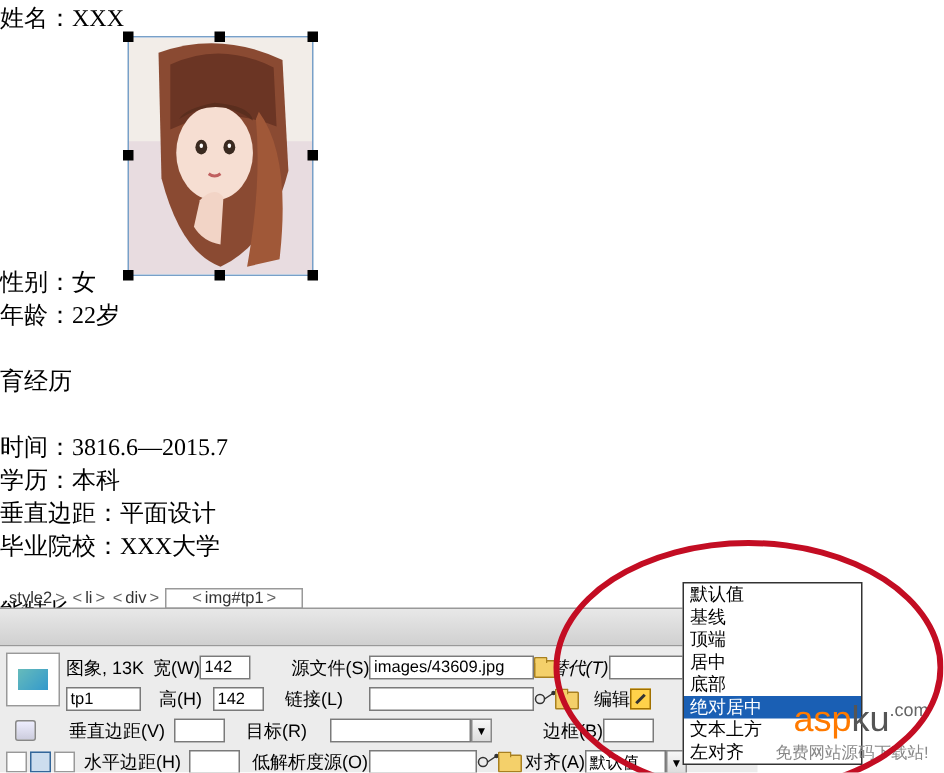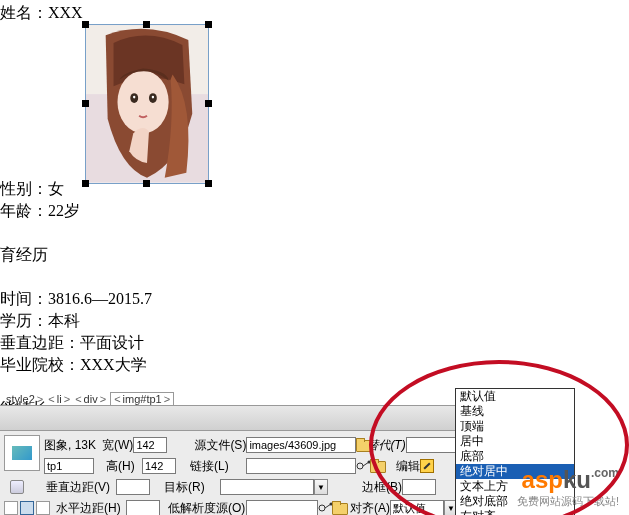--- a/index.html
+++ b/index.html
@@ -40,21 +40,21 @@
 .pointer-icon svg { width: 100%; height: 100%; }
 
 .dropdown-btn { width: 14px; height: 16px; border: 1px solid #888; background: linear-gradient(#f8f8f8,#ddd); display: inline-flex; align-items: center; justify-content: center; font-size: 8px; }
 .dropdown-menu { position: absolute; right: 54px; top: 388px; width: 120px; background: #fff; border: 1px solid #333; font-size: 12px; font-family: "SimSun"; z-index: 10; }
 .dropdown-menu .opt { padding: 0 4px; line-height: 15px; cursor: default; }
 .dropdown-menu .opt.sel { background: #1a5fb4; color: #fff; }
 
 .red-circle { position: absolute; right: 0; top: 360px; width: 260px; height: 170px; border: 4px solid #c30d23; border-radius: 50%; pointer-events: none; z-index: 20; }
 
 .watermark { position: absolute; right: 10px; bottom: 6px; font-family: Arial, sans-serif; z-index: 15; text-align: right; }
-.wm-main { font-size: 24px; font-weight: bold; }
+.wm-main { font-size: 24px; font-weight: normal; }
 .wm-a { color: #ff7a00; }
 .wm-b { color: #555; }
 .wm-c { font-size: 12px; color: #666; vertical-align: top; }
 .wm-sub { font-size: 11px; color: #888; }
 
 .align-icons { display: inline-flex; gap: 2px; }
 .ai { width: 14px; height: 14px; border: 1px solid #999; background: #fff; }
 .ai.on { background: #cde; border-color: #369; }
 
 .map-icon { display:inline-block; width:14px; height:14px; border:1px solid #888; background:linear-gradient(#eef,#ccd); vertical-align:middle; border-radius:2px; }
@@ -111,34 +111,33 @@
     <div class="handle h-bl"></div>
     <div class="handle h-bm"></div>
     <div class="handle h-br"></div>
   </div>
 </div>
 
 <div class="tag-selector">
   <span class="tag-sep">.</span><span>style2</span><span class="tag-sep">&gt;</span>
   <span class="tag-sep">&lt;</span><span>li</span><span class="tag-sep">&gt;</span>
   <span class="tag-sep">&lt;</span><span>div</span><span class="tag-sep">&gt;</span>
-  <span style="background:#fff;border:1px solid #999;padding:0 2px;">
+  <span style="background:#fff;border:1px solid #999;padding:0 16px;">
     <span class="tag-sep">&lt;</span><span>img#tp1</span><span class="tag-sep">&gt;</span>
   </span>
 </div>
 
 <div class="dropdown-menu" id="align-menu">
     <div class="opt">默认值</div>
     <div class="opt">基线</div>
     <div class="opt">顶端</div>
     <div class="opt">居中</div>
     <div class="opt">底部</div>
     <div class="opt sel">绝对居中</div>
     <div class="opt">文本上方</div>
-    <div class="opt">绝对底部</div>
     <div class="opt">左对齐</div>
   </div>
 
 <div class="panel">
   <div class="panel-top"></div>
   <div class="properties">
     <div style="position:absolute; left:0; top:2px;">
       <div class="thumb-box">
         <div class="thumb-icon"></div>
       </div>

